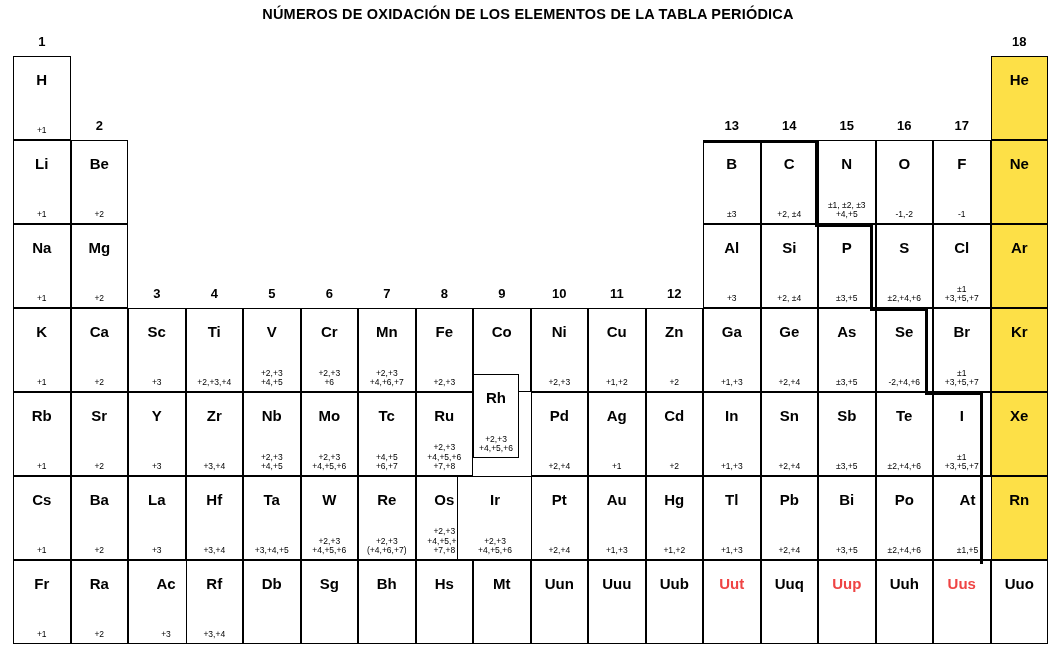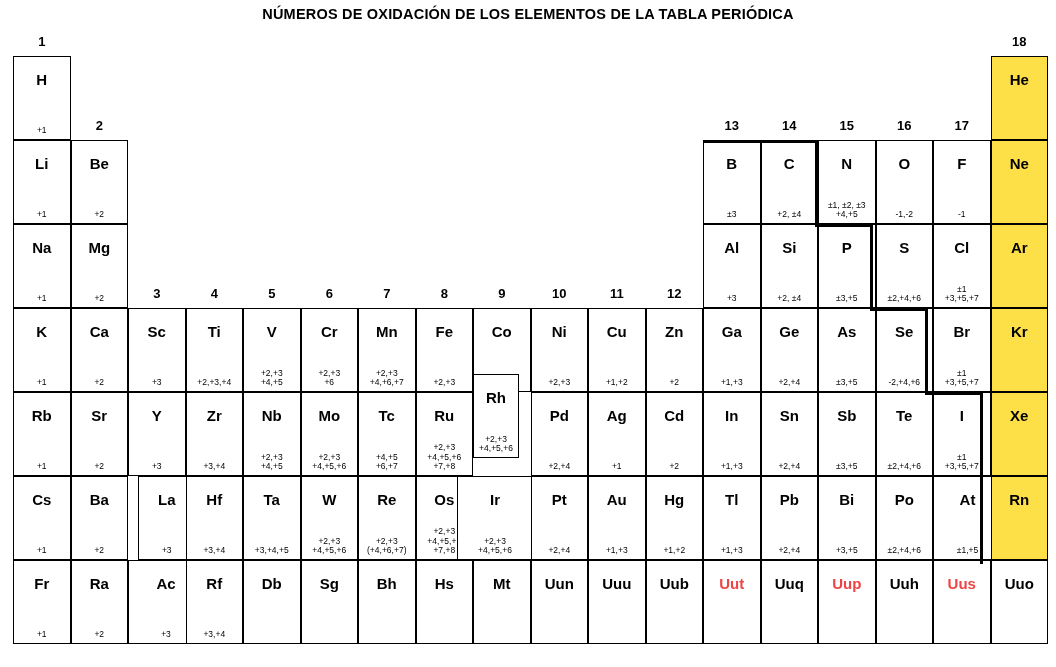--- a/index.html
+++ b/index.html
@@ -403,21 +403,21 @@
         <div class="ox">
           <div>+1</div>
         </div>
       </div>
       <div class="cell" style="left: 57.5px; top: 446px; width: 57.5px; height: 84px;">
         <div class="sym">Ba</div>
         <div class="ox">
           <div>+2</div>
         </div>
       </div>
-      <div class="cell" style="left: 125px; top: 446px; width: 57.5px; height: 84px;">
+      <div class="cell" style="left: 115px; top: 446px; width: 57.5px; height: 84px;">
         <div class="sym">La</div>
         <div class="ox">
           <div>+3</div>
         </div>
       </div>
       <div class="cell" style="left: 172.5px; top: 446px; width: 57.5px; height: 84px;">
         <div class="sym">Hf</div>
         <div class="ox">
           <div>+3,+4</div>
         </div>

